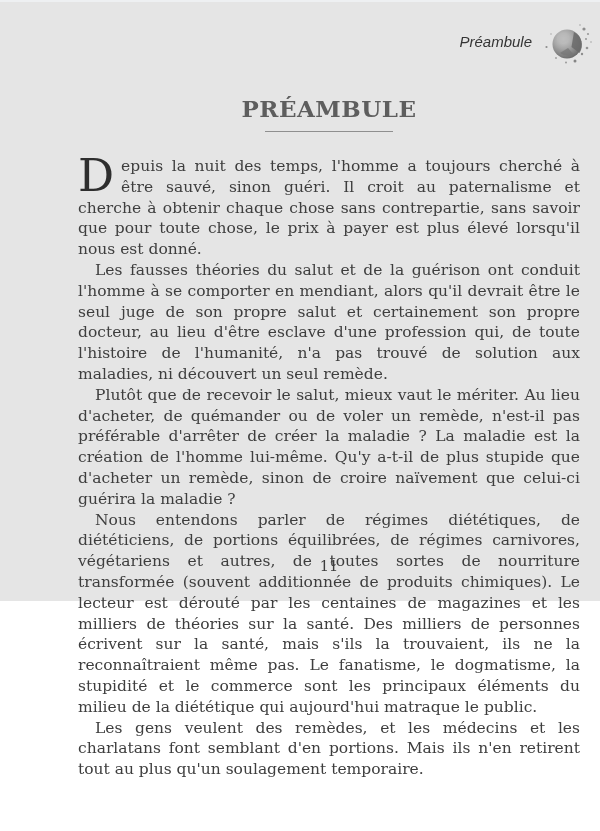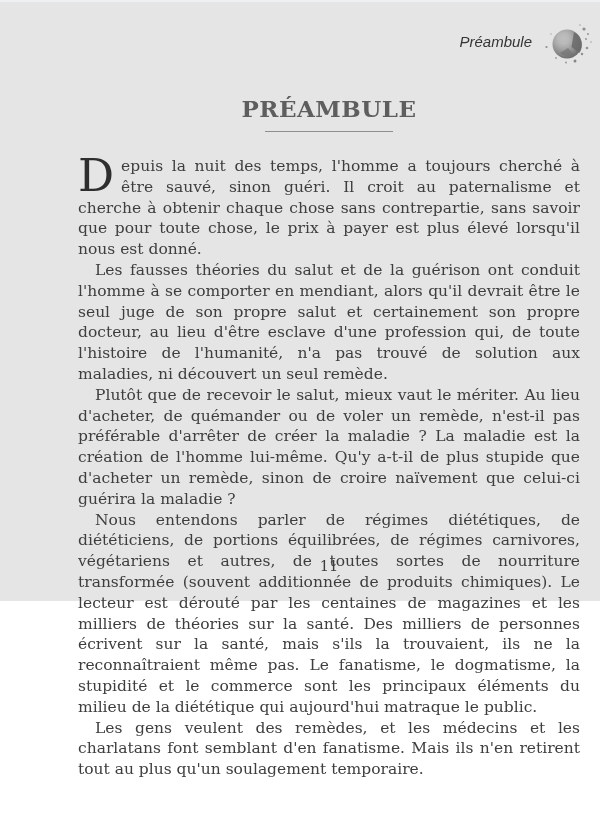--- a/index.html
+++ b/index.html
@@ -117,19 +117,19 @@
 
   <div class="content">
     <h1 class="chapter-title">PRÉAMBULE</h1>
     <div class="title-rule"></div>
 
     <div class="body-text">
       <p class="first-para"><span class="dropcap">D</span><span>epuis la nuit des temps, l'homme a toujours cherché à être sauvé, sinon guéri. Il croit au paternalisme et cherche à obtenir chaque chose sans contrepartie, sans savoir que pour toute chose, le prix à payer est plus élevé lorsqu'il nous est donné.</span></p>
       <p>Les fausses théories du salut et de la guérison ont conduit l'homme à se comporter en mendiant, alors qu'il devrait être le seul juge de son propre salut et certainement son propre docteur, au lieu d'être esclave d'une profession qui, de toute l'histoire de l'humanité, n'a pas trouvé de solution aux maladies, ni découvert un seul remède.</p>
       <p>Plutôt que de recevoir le salut, mieux vaut le mériter. Au lieu d'acheter, de quémander ou de voler un remède, n'est-il pas préférable d'arrêter de créer la maladie ? La maladie est la création de l'homme lui-même. Qu'y a-t-il de plus stupide que d'acheter un remède, sinon de croire naïvement que celui-ci guérira la maladie ?</p>
       <p>Nous entendons parler de régimes diététiques, de diététiciens, de portions équilibrées, de régimes carnivores, végétariens et autres, de toutes sortes de nourriture transformée (souvent additionnée de produits chimiques). Le lecteur est dérouté par les centaines de magazines et les milliers de théories sur la santé. Des milliers de personnes écrivent sur la santé, mais s'ils la trouvaient, ils ne la reconnaîtraient même pas. Le fanatisme, le dogmatisme, la stupidité et le commerce sont les principaux éléments du milieu de la diététique qui aujourd'hui matraque le public.</p>
-      <p>Les gens veulent des remèdes, et les médecins et les charlatans font semblant d'en fanatisme. Mais ils n'en retirent tout au plus qu'un soulagement temporaire.</p>
+      <p>Les gens veulent des remèdes, et les médecins et les charlatans font semblant d'en portions. Mais ils n'en retirent tout au plus qu'un soulagement temporaire.</p>
 
     </div>
   </div>
 
   <div class="page-number">11</div>
 </div>
 
 </body></html>

